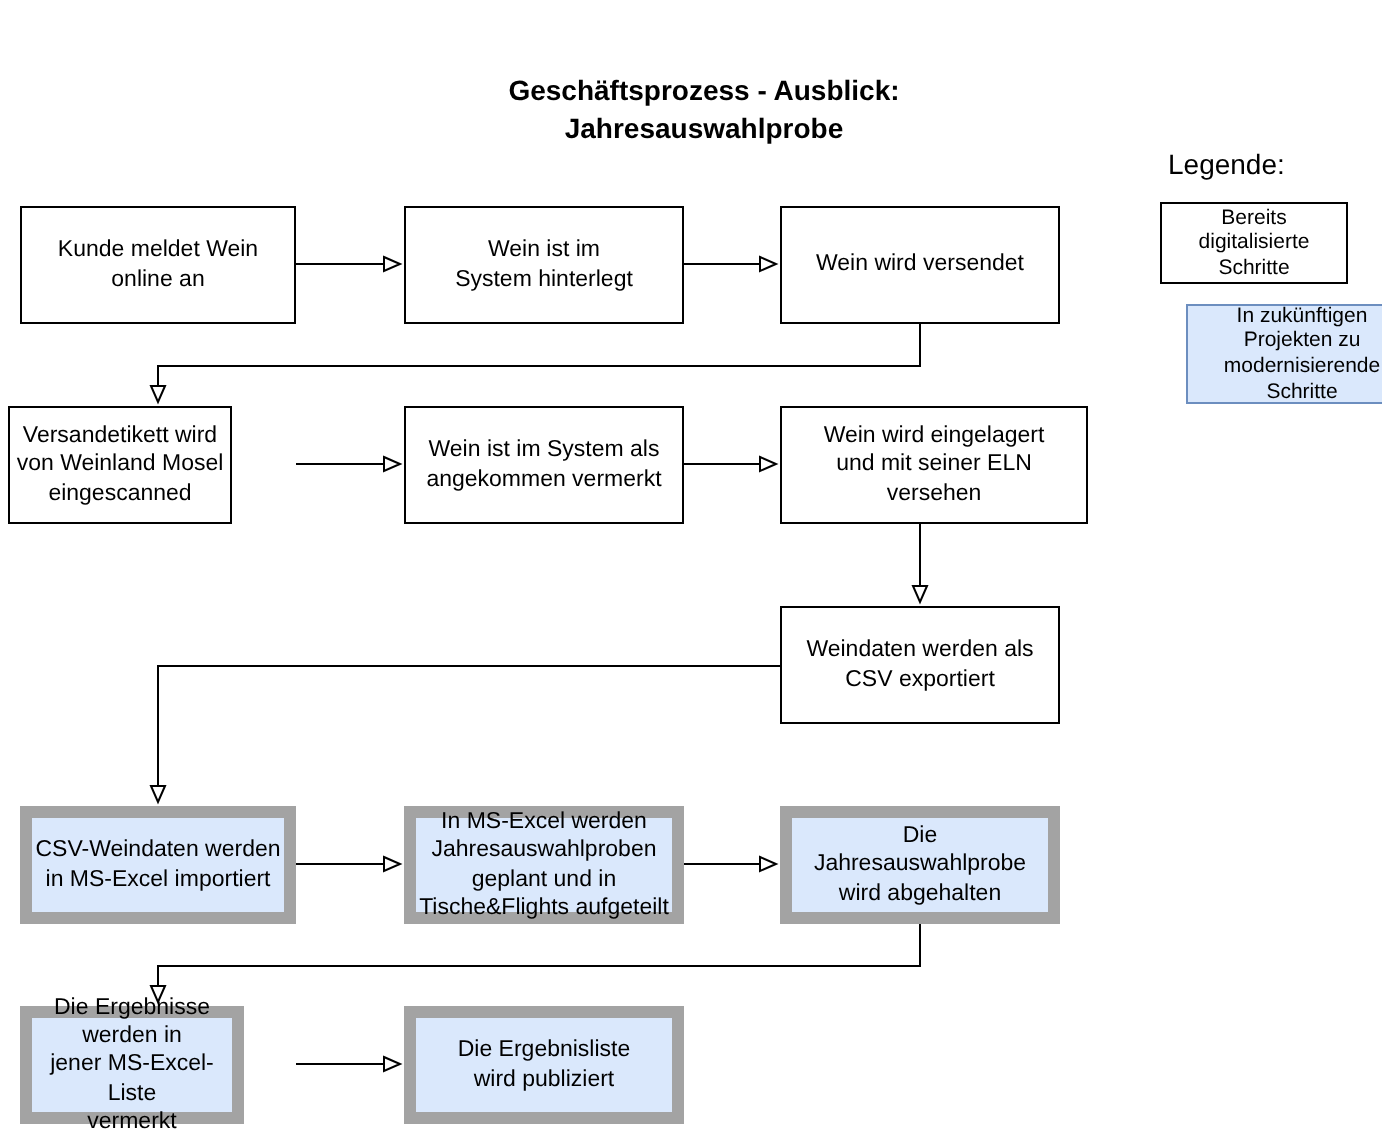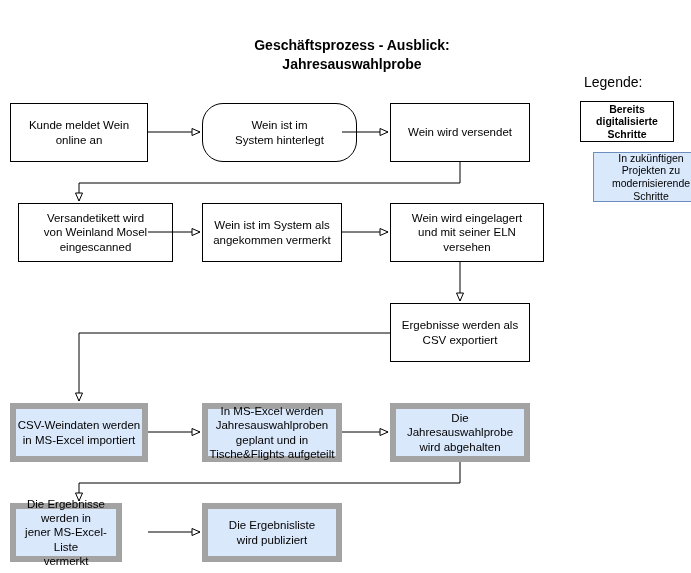--- a/index.html
+++ b/index.html
@@ -89,53 +89,53 @@
 </head>
 <body>
 
 <div id="canvas">
 
   <div class="diagram-title">Geschäftsprozess - Ausblick:
 Jahresauswahlprobe</div>
 
   <div class="node digitalized" style="left:10px;  top:103px; width:138px; height:59px;">Kunde meldet Wein
 online an</div>
-  <div class="node digitalized" style="left:202px; top:103px; width:155px; height:59px;border-radius:21px;">Wein ist im
+  <div class="node digitalized" style="left:202px; top:103px; width:140px; height:59px;">Wein ist im
 System hinterlegt</div>
   <div class="node digitalized" style="left:390px; top:103px; width:140px; height:59px;">Wein wird versendet</div>
 
-  <div class="node digitalized" style="left:18px;  top:203px; width:155px; height:59px;">Versandetikett wird
+  <div class="node digitalized" style="left:4px;  top:203px; width:112px; height:59px;">Versandetikett wird
 von Weinland Mosel
 eingescanned</div>
   <div class="node digitalized" style="left:202px; top:203px; width:140px; height:59px;">Wein ist im System als
 angekommen vermerkt</div>
   <div class="node digitalized" style="left:390px; top:203px; width:154px; height:59px;">Wein wird eingelagert
 und mit seiner ELN
 versehen</div>
 
-  <div class="node digitalized" style="left:390px; top:303px; width:140px; height:59px;">Ergebnisse werden als
+  <div class="node digitalized" style="left:390px; top:303px; width:140px; height:59px;">Weindaten werden als
 CSV exportiert</div>
 
   <div class="node modernize" style="left:10px;  top:403px; width:138px; height:59px;text-align:center;">CSV-Weindaten werden
 in MS-Excel importiert</div>
   <div class="node modernize" style="left:202px; top:403px; width:140px; height:59px;">In MS-Excel werden
 Jahresauswahlproben
 geplant und in
 Tische&amp;Flights aufgeteilt</div>
   <div class="node modernize" style="left:390px; top:403px; width:140px; height:59px;">Die Jahresauswahlprobe
 wird abgehalten</div>
 
   <div class="node modernize" style="left:10px;  top:503px; width:112px; height:59px;">Die Ergebnisse werden in
 jener MS-Excel-Liste
 vermerkt</div>
   <div class="node modernize" style="left:202px; top:503px; width:140px; height:59px;">Die Ergebnisliste
 wird publiziert</div>
 
   <div class="legend-heading">Legende:</div>
-  <div class="legend-box digitalized" style="left:580px; top:101px; width:94px; height:41px;font-weight:bold;">Bereits digitalisierte
+  <div class="legend-box digitalized" style="left:580px; top:101px; width:94px; height:41px;">Bereits digitalisierte
 Schritte</div>
   <div class="legend-box modernize" style="left:593px; top:152px; width:116px; height:50px;">In zukünftigen
 Projekten zu
 modernisierende
 Schritte</div>
 
   <svg id="connectors" width="691" height="573" viewBox="0 0 691 573">
     <defs>
       <marker id="arrow" markerWidth="12" markerHeight="12" refX="9" refY="5" orient="auto" markerUnits="userSpaceOnUse">
         <path d="M1,1.5 L9,5 L1,8.5 Z" fill="#ffffff" stroke="#000000" stroke-width="1"></path>

